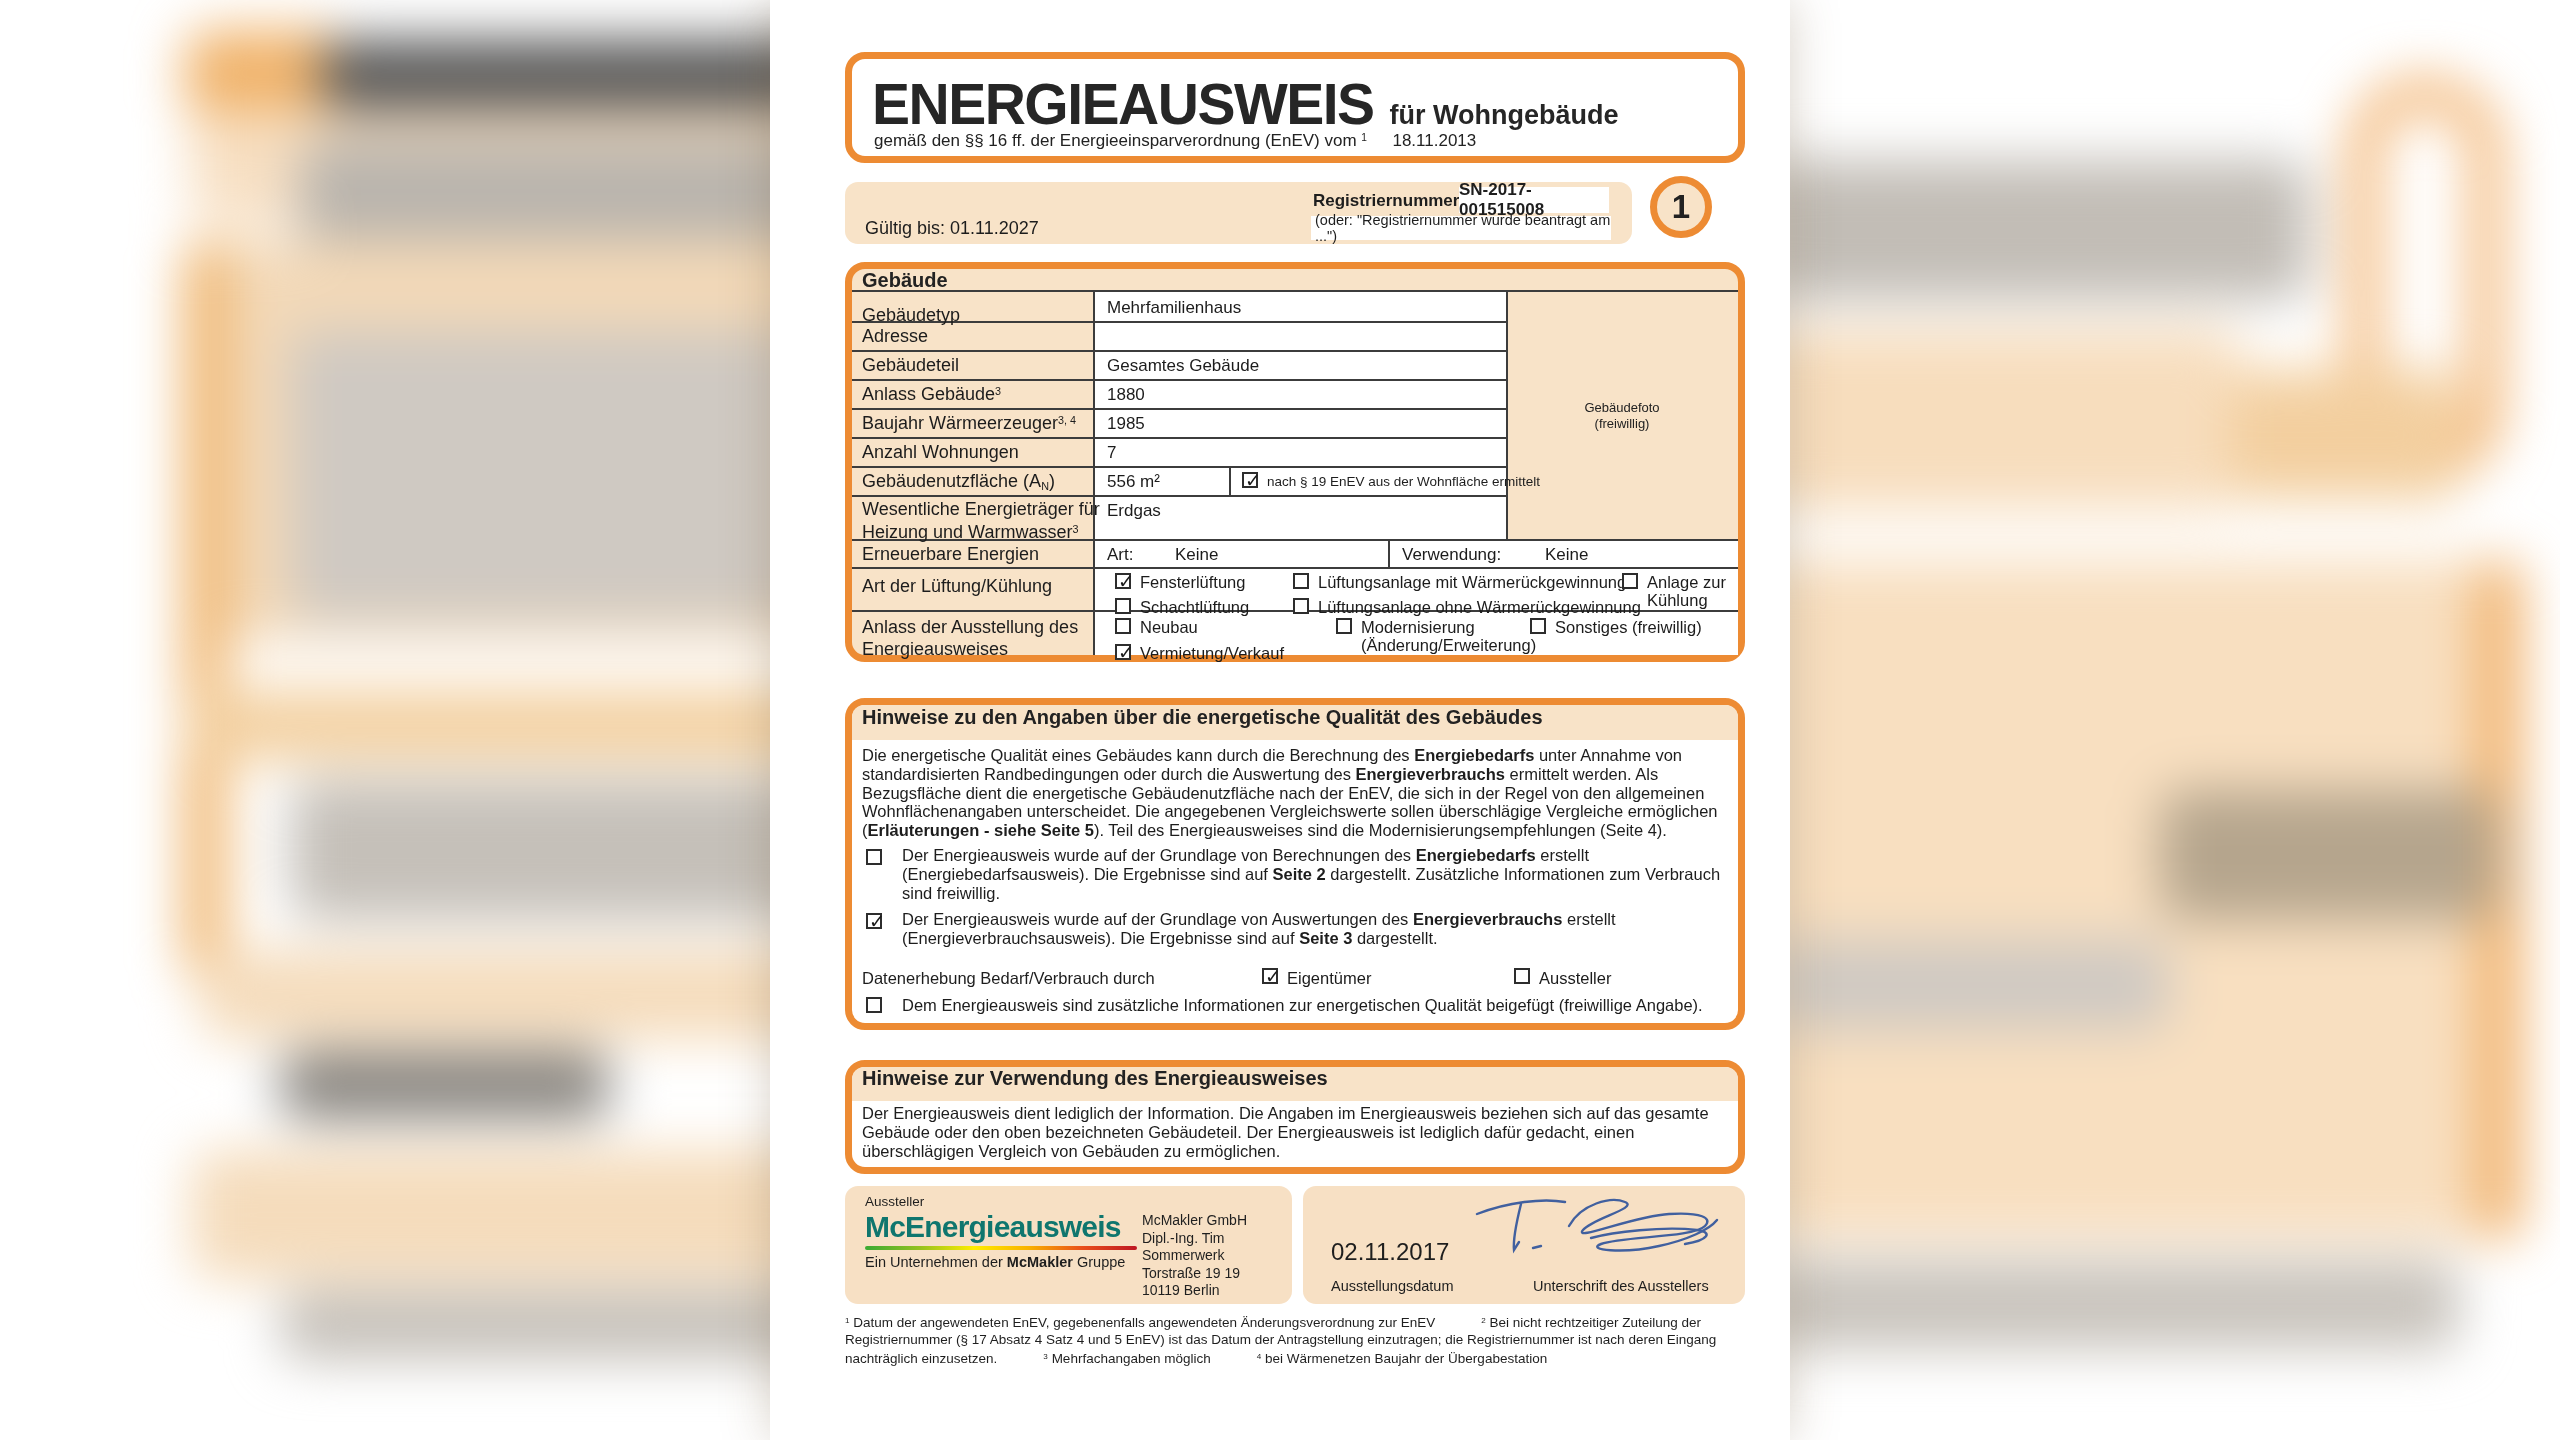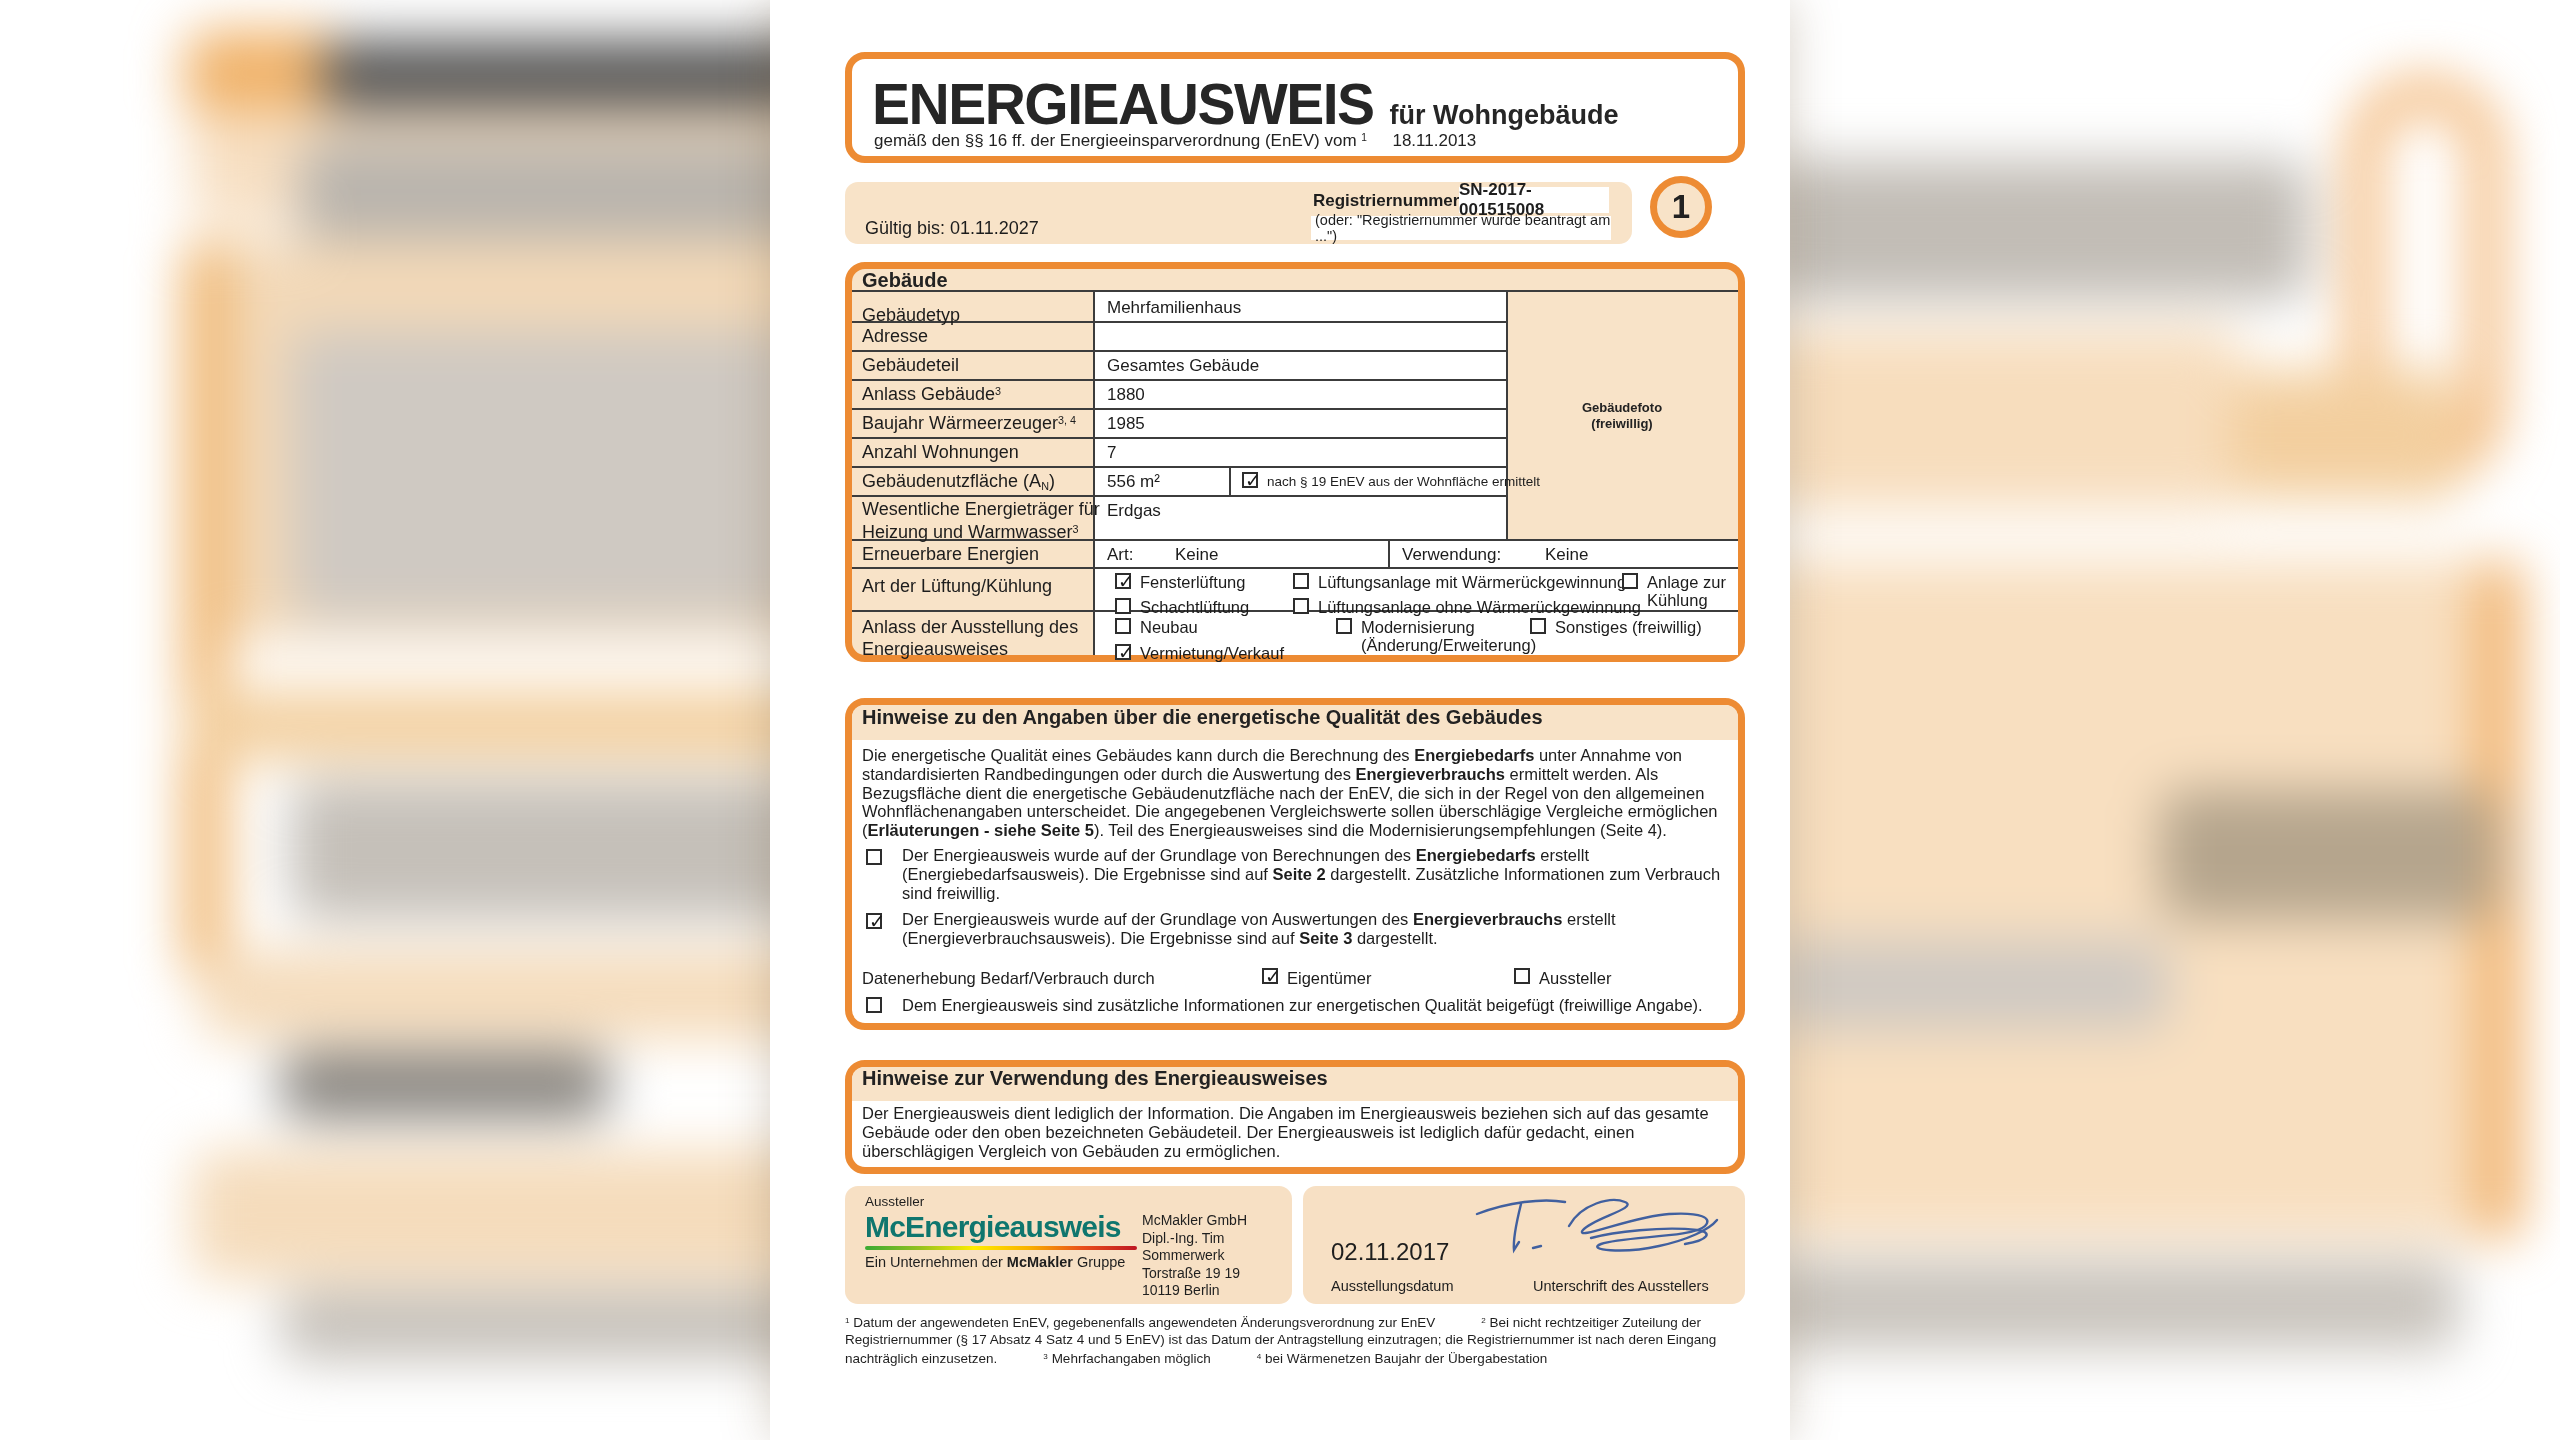--- a/index.html
+++ b/index.html
@@ -49,21 +49,21 @@
 
   .badge{position:absolute;border:7px solid var(--orange);border-radius:50%;background:var(--tan);
          display:flex;align-items:center;justify-content:center;font-size:33px;font-weight:bold;color:#222;}
 
   .logo{font-size:30px;font-weight:bold;letter-spacing:-0.8px;color:#0f766e;white-space:nowrap;}
   .logo-grad{position:absolute;height:4px;border-radius:2px;
     background:linear-gradient(to right,#3aaa35,#95c11f,#ffed00,#f9b200,#e94e1b,#be1622);}
   .addr{font-size:14px;line-height:17.5px;color:#1f1f1f;}
   .fn{position:absolute;font-size:13.5px;line-height:17px;color:#1f1f1f;}
   .fn-item{margin-right:46px;}
-  .photo-lab{font-size:13px;font-weight:bold;text-align:center;line-height:16px;color:#222;}
+  .photo-lab{font-size:13px;font-weight:normal;text-align:center;line-height:16px;color:#222;}
 </style>
 </head>
 <body>
 
 <div class="stage">
 
   <div class="bgpanel" style="left:0;width:770px;">
     <div class="blurwrap">
       <div class="blob" style="left:245px;top:90px;width:160px;height:90px;background:#f0b269;"></div>
       <div class="blob" style="left:380px;top:100px;width:520px;height:70px;background:#565656;"></div>

